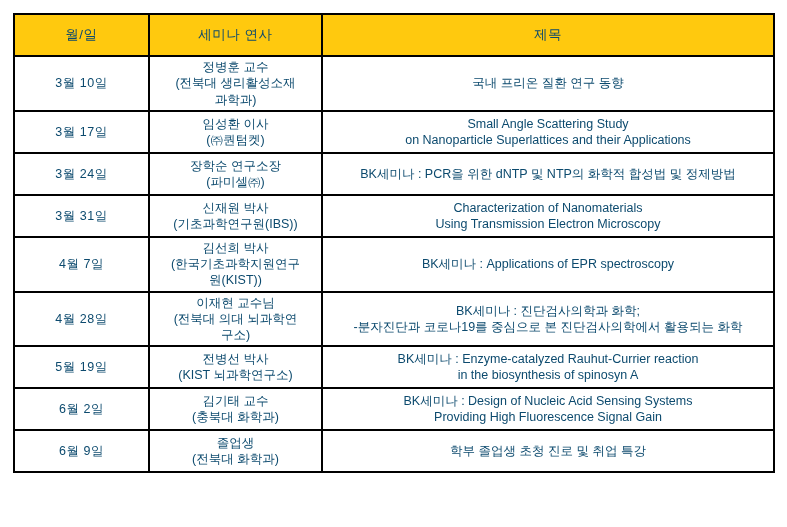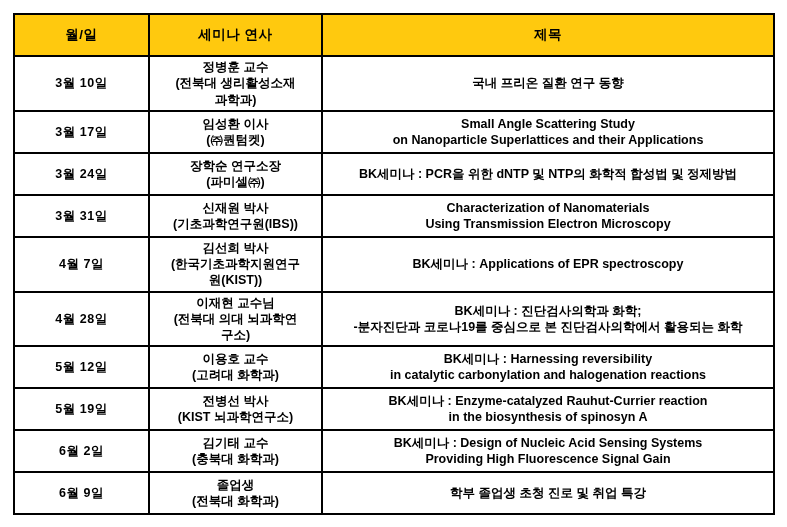--- a/index.html
+++ b/index.html
@@ -17,22 +17,22 @@
     border-collapse: collapse;
     table-layout: fixed;
   }
   table.schedule col.c1 { width: 135px; }
   table.schedule col.c2 { width: 173px; }
   table.schedule col.c3 { width: 452px; }
   table.schedule th, table.schedule td {
     border: 2px solid #000000;
     text-align: center;
     vertical-align: middle;
-    font-weight: bold;
-    color: #000000;
+    font-weight: normal;
+    color: #0c4a6e;
     white-space: pre-line;
     line-height: 1.3;
     padding: 2px 20px;
     height: 42px;
     overflow: hidden;
   }
   table.schedule th {
     background: #FFC90E;
     font-size: 13.5px;
     letter-spacing: 0.5px;
@@ -94,27 +94,20 @@
         <td class="c-title">BK세미나 : Applications of EPR spectroscopy</td>
       </tr>
       <tr>
         <td class="c-date">4월 28일</td>
         <td class="c-speaker">이재현 교수님
 (전북대 의대 뇌과학연구소)</td>
         <td class="c-title">BK세미나 : 진단검사의학과 화학;
 -분자진단과 코로나19를 중심으로 본 진단검사의학에서 활용되는 화학</td>
       </tr>
       <tr>
-        <td class="c-date">5월 12일</td>
-        <td class="c-speaker">이용호 교수
-(고려대 화학과)</td>
-        <td class="c-title">BK세미나 : Harnessing reversibility
-in catalytic carbonylation and halogenation reactions</td>
-      </tr>
-      <tr>
         <td class="c-date">5월 19일</td>
         <td class="c-speaker">전병선 박사
 (KIST 뇌과학연구소)</td>
         <td class="c-title">BK세미나 : Enzyme-catalyzed Rauhut-Currier reaction
 in the biosynthesis of spinosyn A</td>
       </tr>
       <tr>
         <td class="c-date">6월 2일</td>
         <td class="c-speaker">김기태 교수
 (충북대 화학과)</td>

